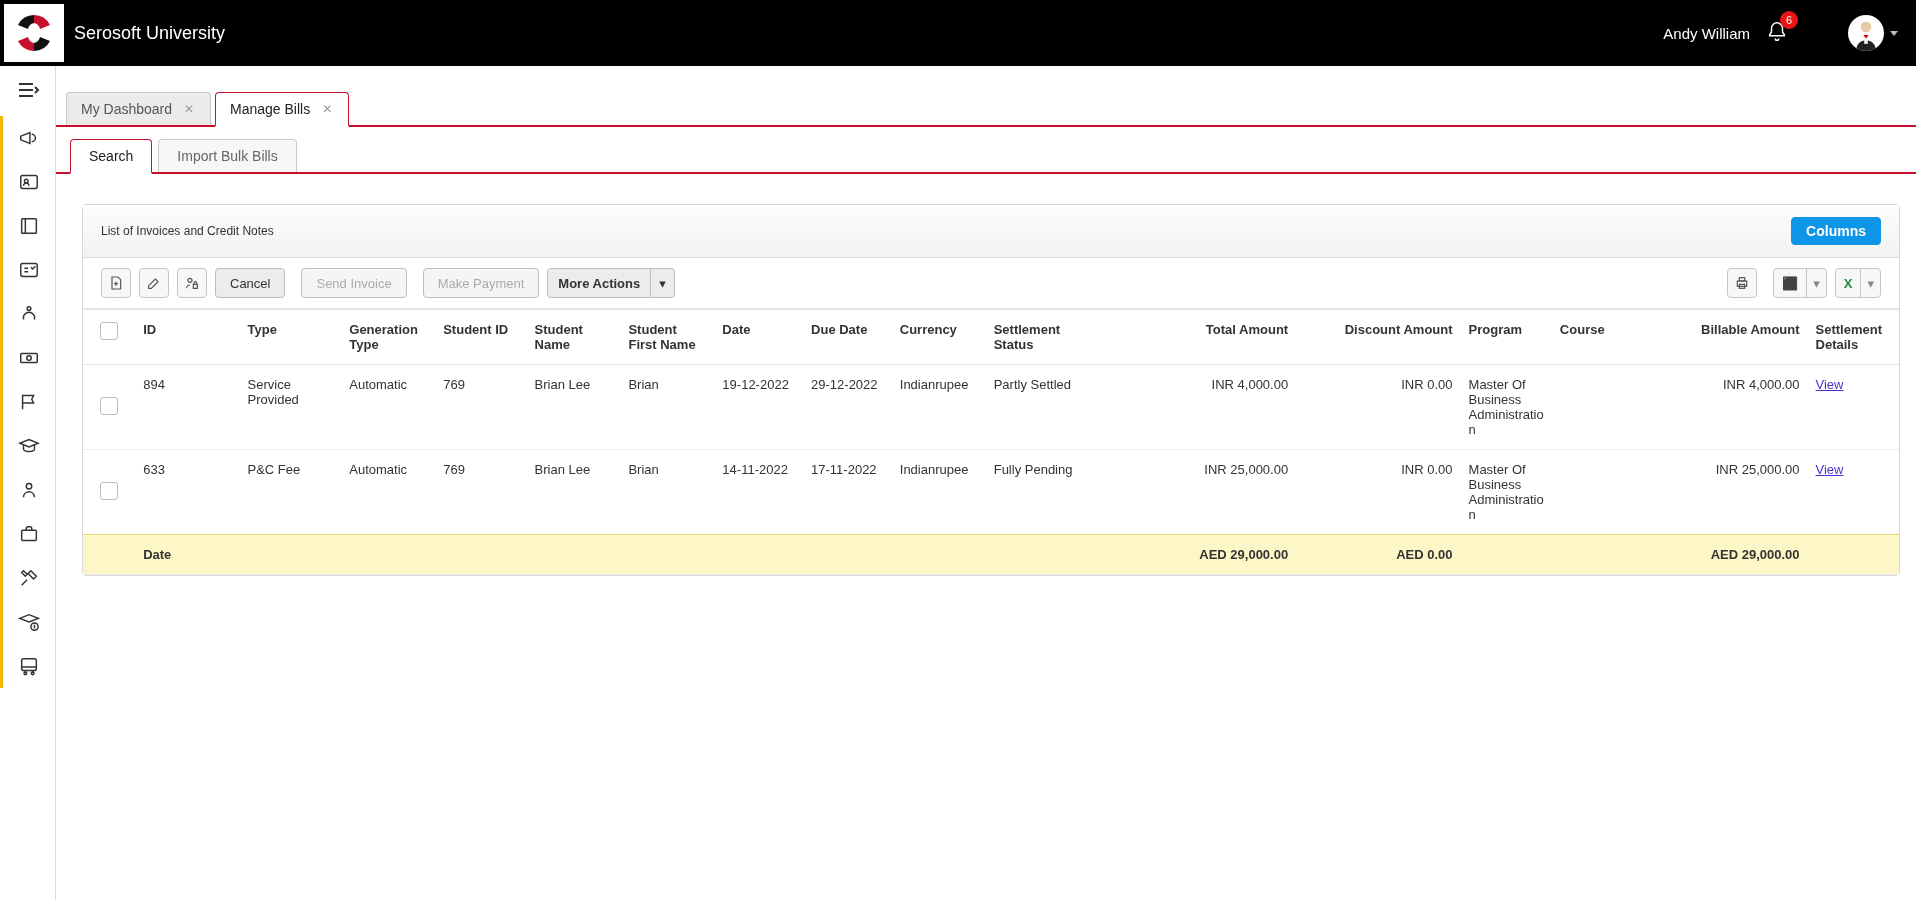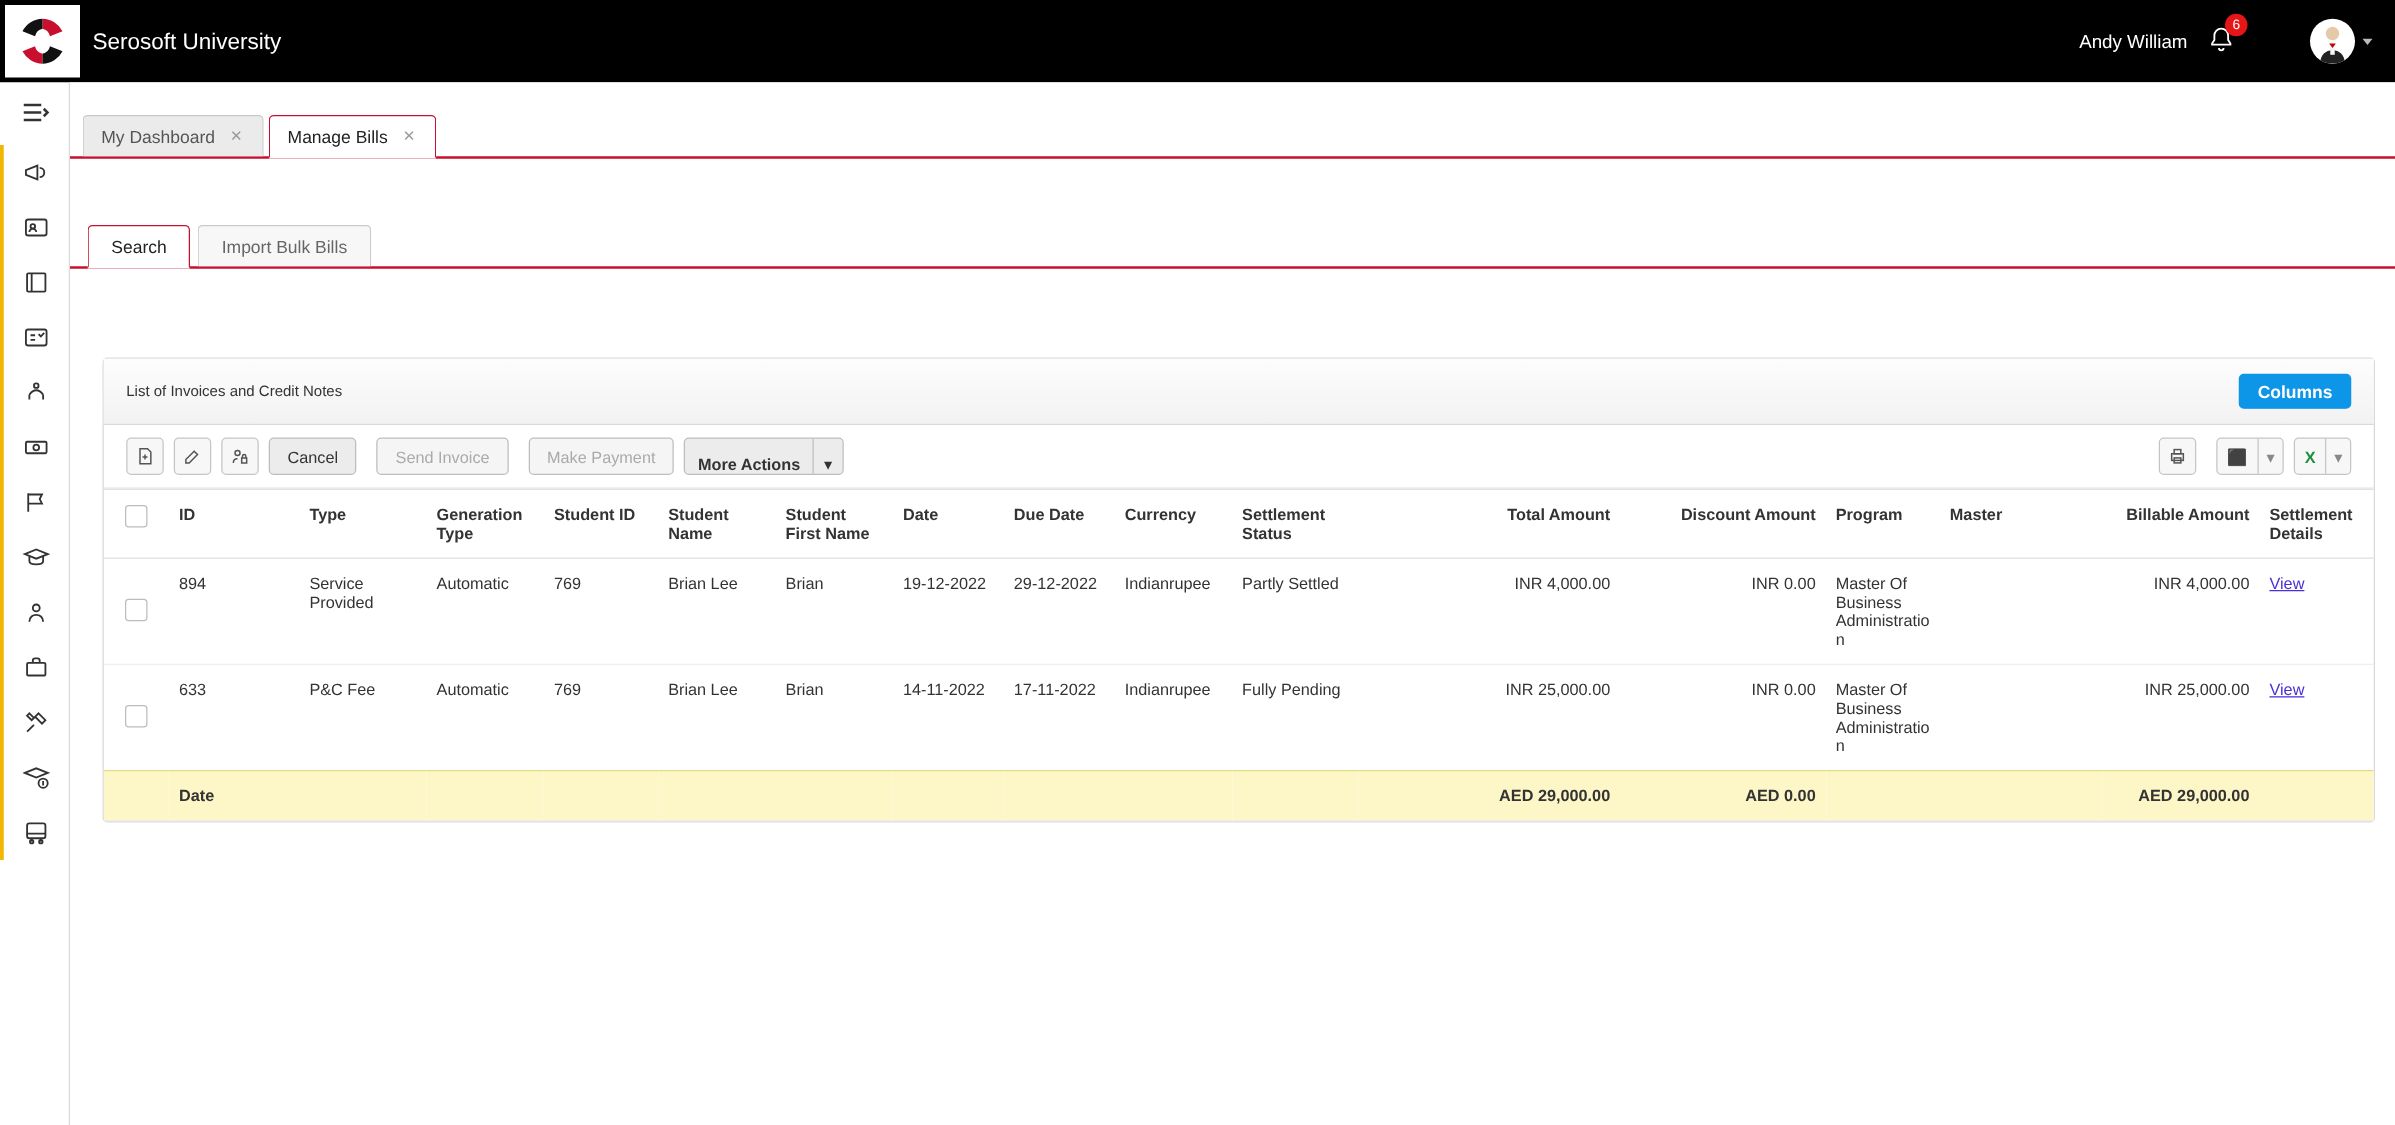--- a/index.html
+++ b/index.html
@@ -24,21 +24,21 @@
 .body { flex: 1; display: flex; min-height: 0; }
 
 
 .sidebar { width: 56px; background: #fff; border-right: 1px solid #d9d9d9; display: flex; flex-direction: column; align-items: center; padding-top: 8px; }
 .side-toggle { height: 32px; display: flex; align-items: center; justify-content: center; cursor: pointer; margin-bottom: 10px; }
 .side-toggle svg { width: 24px; height: 24px; }
 .side-item { width: 56px; height: 44px; display: flex; align-items: center; justify-content: center; border-left: 3px solid #f2b705; cursor: pointer; }
 .side-item svg { width: 22px; height: 22px; stroke: #333; fill: none; stroke-width: 1.6; }
 
 
-.main { flex: 1; display: flex; flex-direction: column; min-width: 0; background: #fff; gap: 41px; }
+.main { flex: 1; display: flex; flex-direction: column; min-width: 0; background: #fff; }
 
 
 .top-tabs { display: flex; align-items: flex-end; background: #fff; padding: 6px 0 0 10px; border-bottom: 2px solid #c8102e; }
 .top-tab { display: flex; align-items: center; padding: 8px 14px; border: 1px solid #c9c9c9; border-bottom: none; margin-right: 4px; border-radius: 4px 4px 0 0; background: #f1f1f1; cursor: pointer; color: #555; font-size: 14px; }
 .top-tab.inactive { background: #ebebeb; }
 .top-tab.active { background: #fff; border-color: #c8102e; color: #222; border-bottom: 2px solid #fff; margin-bottom: -2px; margin-top: 20px; }
 .tab-close { width: 14px; height: 14px; margin-left: 10px; display: inline-flex; align-items: center; justify-content: center; color: #999; font-size: 12px; cursor: pointer; }
 
 
 .sub-tabs { display: flex; align-items: flex-end; padding: 12px 0 0 14px; border-bottom: 2px solid #c8102e; }
@@ -57,21 +57,21 @@
 .section { border: 1px solid #d9d9d9; border-radius: 4px; margin: 30px 16px 0 26px; background: #fff; }
 .section-head { display: flex; align-items: center; justify-content: space-between; padding: 12px 18px; background: linear-gradient(#fdfdfd, #f2f2f2); border-bottom: 1px solid #d9d9d9; }
 .section-title { font-size: 12px; font-weight: 400; color: #333; }
 .columns-btn { background: #0d95e8; color: #fff; padding: 5px 14px; border-radius: 4px; font-size: 14px; font-weight: 600; cursor: pointer; border: 1px solid #0d95e8; }
 
 
 .toolbar { display: flex; align-items: center; padding: 10px 18px; border-bottom: 1px solid #e5e5e5; }
 .icon-btn { width: 30px; height: 30px; border: 1px solid #c5c5c5; border-radius: 4px; background: #f7f7f7; display: inline-flex; align-items: center; justify-content: center; margin-right: 8px; cursor: pointer; }
 .icon-btn svg { width: 16px; height: 16px; stroke: #555; fill: none; stroke-width: 1.8; }
 .toolbar .btn { margin-right: 8px; height: 30px; display: inline-flex; align-items: center; }
-.more-actions { display: inline-flex; align-items: flex-end; border: 1px solid #bdbdbd; border-radius: 4px; background: #ececec; height: 30px; cursor: pointer; }
+.more-actions { display: inline-flex; align-items: center; border: 1px solid #bdbdbd; border-radius: 4px; background: #ececec; height: 30px; cursor: pointer; }
 .more-actions .label { padding: 0 10px; font-weight: 600; font-size: 13px; }
 .more-actions .divider { width: 1px; height: 100%; background: #bdbdbd; }
 .more-actions .arrow { padding: 0 8px; }
 .toolbar-spacer { flex: 1; }
 .export-btn { display: inline-flex; align-items: center; border: 1px solid #c5c5c5; border-radius: 4px; background: #f7f7f7; height: 30px; margin-left: 8px; cursor: pointer; }
 .export-btn .icon { padding: 0 8px; }
 .export-btn .divider { width: 1px; height: 100%; background: #c5c5c5; }
 .export-btn .arrow { padding: 0 6px; color: #888; }
 
 
@@ -311,21 +311,21 @@
                 <th>Student ID</th>
                 <th>Student Name</th>
                 <th>Student First Name</th>
                 <th>Date</th>
                 <th>Due Date</th>
                 <th>Currency</th>
                 <th>Settlement Status</th>
                 <th class="num">Total Amount</th>
                 <th class="num">Discount Amount</th>
                 <th>Program</th>
-                <th>Master</th>
+                <th>Course</th>
                 <th class="num">Billable Amount</th>
                 <th>Settlement Details</th>
               </tr>
             </thead>
             <tbody>
               <tr>
                 <td class="chk-col" style="vertical-align:middle"><span class="chk"></span></td>
                 <td>894</td>
                 <td>Service Provided</td>
                 <td>Automatic</td>

